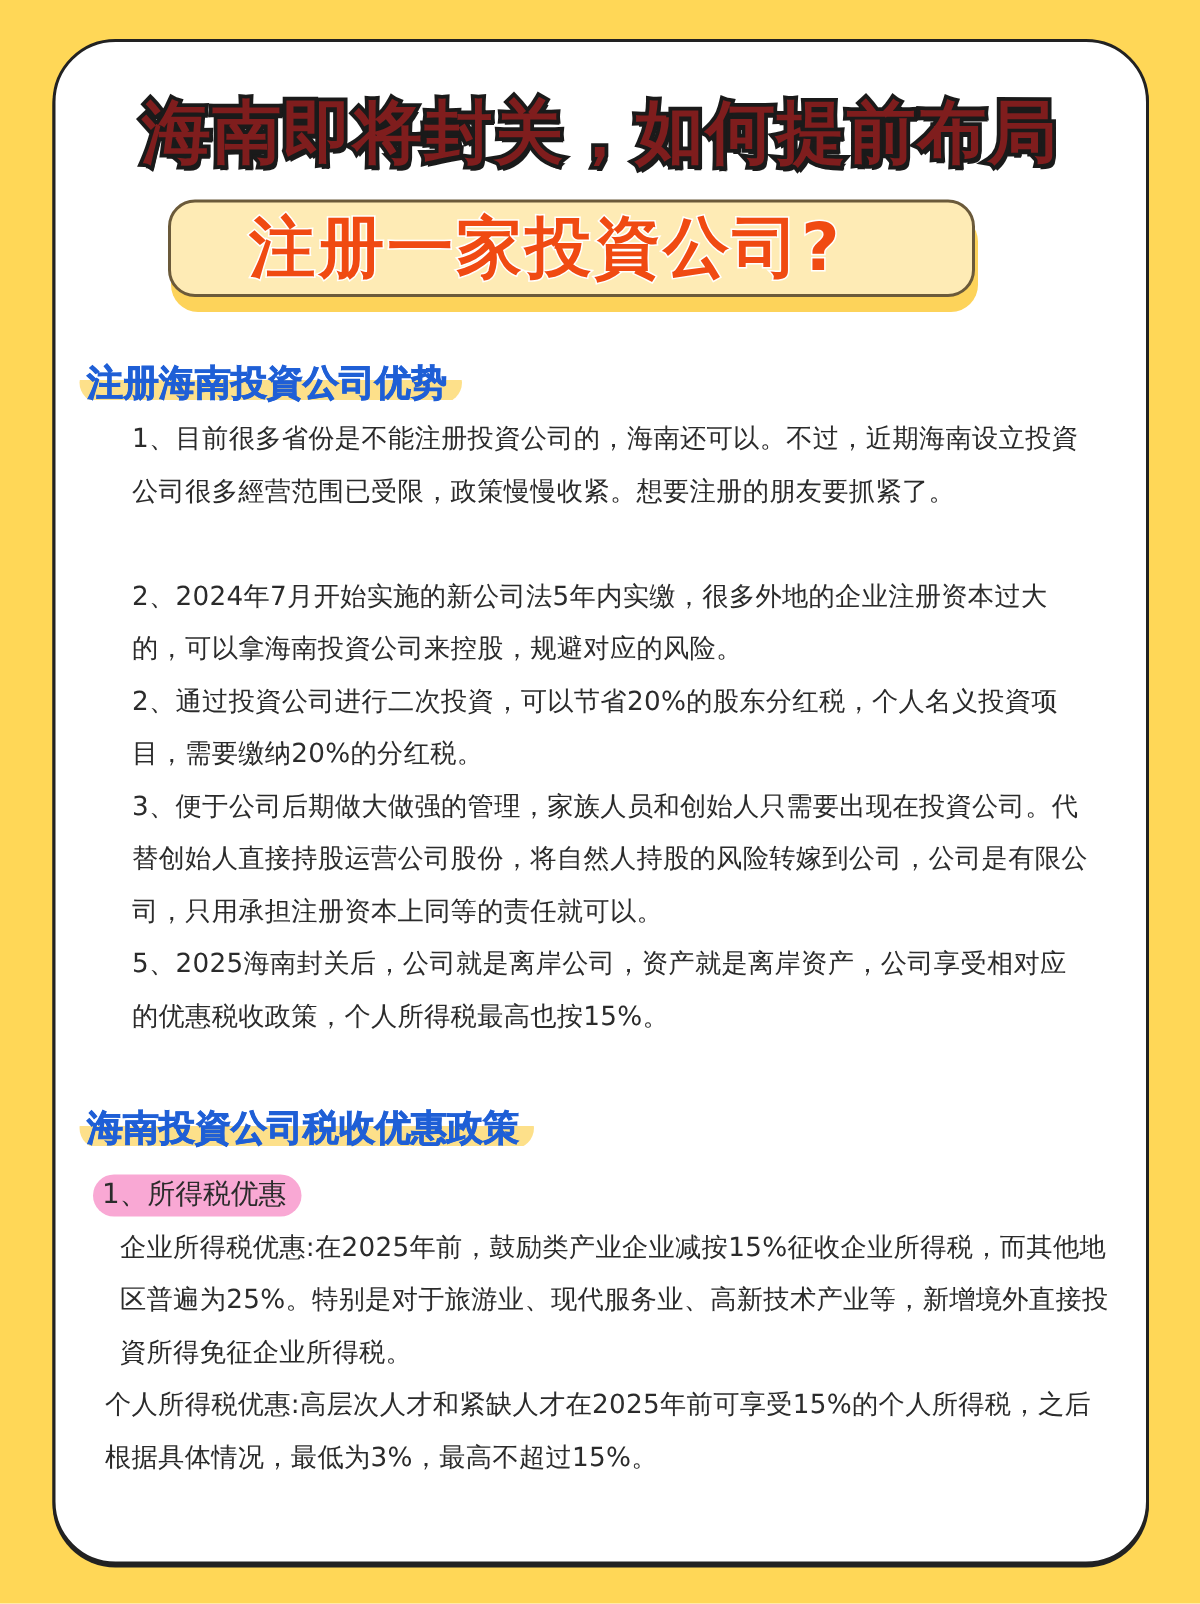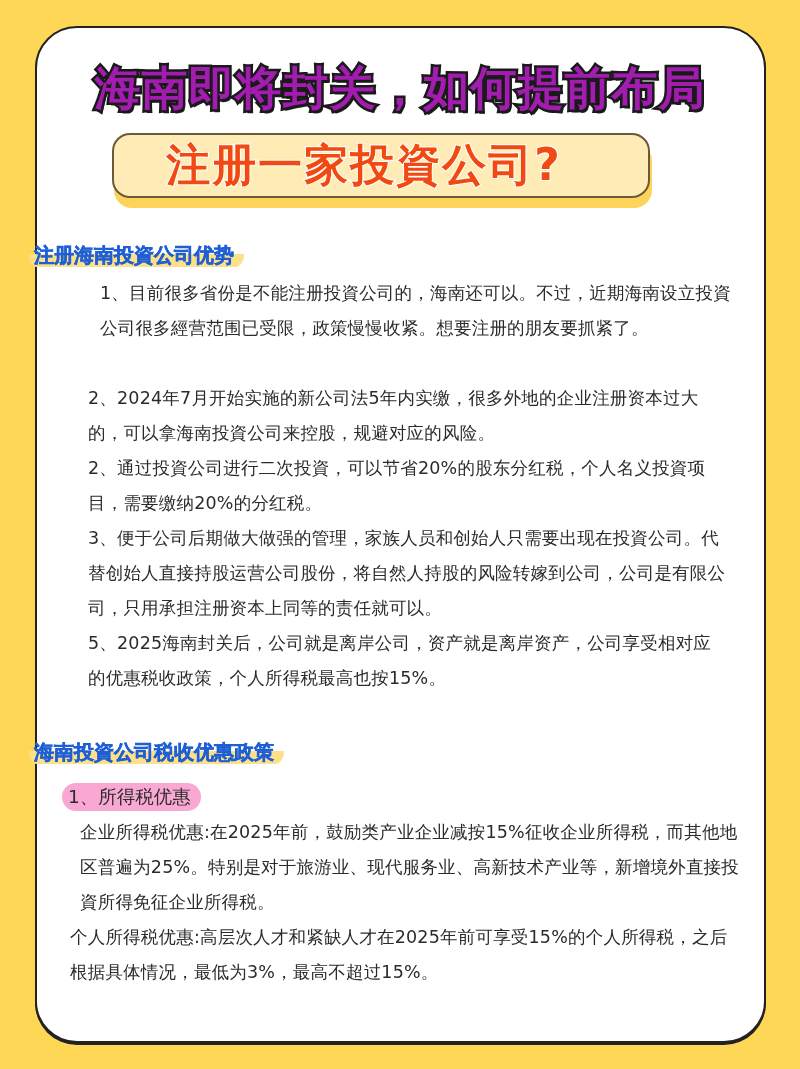--- a/index.html
+++ b/index.html
@@ -18,21 +18,21 @@
       border: 2px solid #222;
       border-radius: 42px;
       box-shadow: 0 2px 0 #222;
     }
     .title {
       position: absolute;
       left: 0; top: 58px; width: 800px;
       text-align: center;
       font-size: 46px;
       font-weight: bold;
-      color: #a21caf;
+      color: #7f1d1d;
       letter-spacing: 1px;
       -webkit-text-stroke: 5px #1a1a1a;
       paint-order: stroke fill;
       text-shadow: 2px 3px 0 #1a1a1a;
       white-space: nowrap;
     }
     .subtitle-wrap {
       position: absolute;
       left: 112px; top: 133px;
       width: 540px; height: 75px;
@@ -57,23 +57,23 @@
       font-size: 44px;
       font-weight: bold;
       color: #f04a12;
       letter-spacing: 2px;
       margin-right: 34px;
       -webkit-text-stroke: 2px #ffffff;
       paint-order: stroke fill;
     }
     .section-header {
       position: absolute;
-      left: 29px;
+      left: 53px;
       display: inline-block;
-      font-size: 20px;
+      font-size: 24px;
       font-weight: bold;
       color: #1f5fd6;
       padding: 0 10px 0 5px;
       line-height: 28px;
       background: linear-gradient(to bottom, transparent 45%, #fde08a 45%, #fde08a 92%, transparent 92%);
       border-radius: 14px;
       -webkit-text-stroke: 0.5px #1f5fd6;
     }
     .body-text {
       position: absolute;
@@ -103,21 +103,21 @@
 
 <div class="subtitle-wrap">
   <div class="subtitle-shadow"></div>
   <div class="subtitle-pill">
     <span class="subtitle-text">注册一家投資公司?</span>
   </div>
 </div>
 
 <div class="section-header" style="top:241px;">注册海南投資公司优势</div>
 
-<div class="body-text" style="left:100px; top:276px; width:640px;">
+<div class="body-text" style="left:88px; top:276px; width:640px;">
   <span class="para">1、目前很多省份是不能注册投資公司的，海南还可以。不过，近期海南设立投資公司很多經营范围已受限，政策慢慢收紧。想要注册的朋友要抓紧了。</span>
 </div>
 <div class="body-text" style="left:88px; top:381px; width:640px;">
   <span class="para">2、2024年7月开始实施的新公司法5年内实缴，很多外地的企业注册资本过大的，可以拿海南投資公司来控股，规避对应的风险。</span>
 </div>
 <div class="body-text" style="left:88px; top:451px; width:640px;">
   <span class="para">2、通过投資公司进行二次投資，可以节省20%的股东分红税，个人名义投資项目，需要缴纳20%的分红税。</span>
 </div>
 <div class="body-text" style="left:88px; top:521px; width:640px;">
   <span class="para">3、便于公司后期做大做强的管理，家族人员和创始人只需要出现在投資公司。代替创始人直接持股运营公司股份，将自然人持股的风险转嫁到公司，公司是有限公司，只用承担注册资本上同等的责任就可以。</span>

